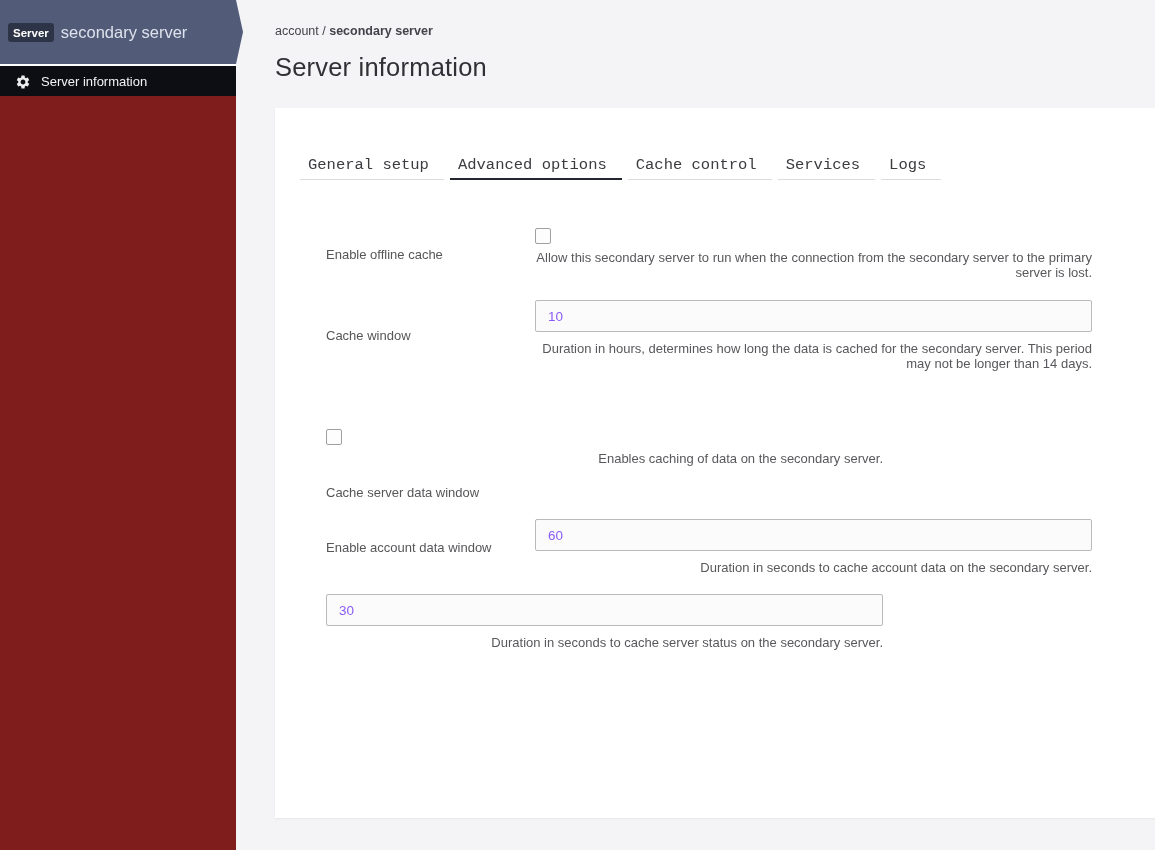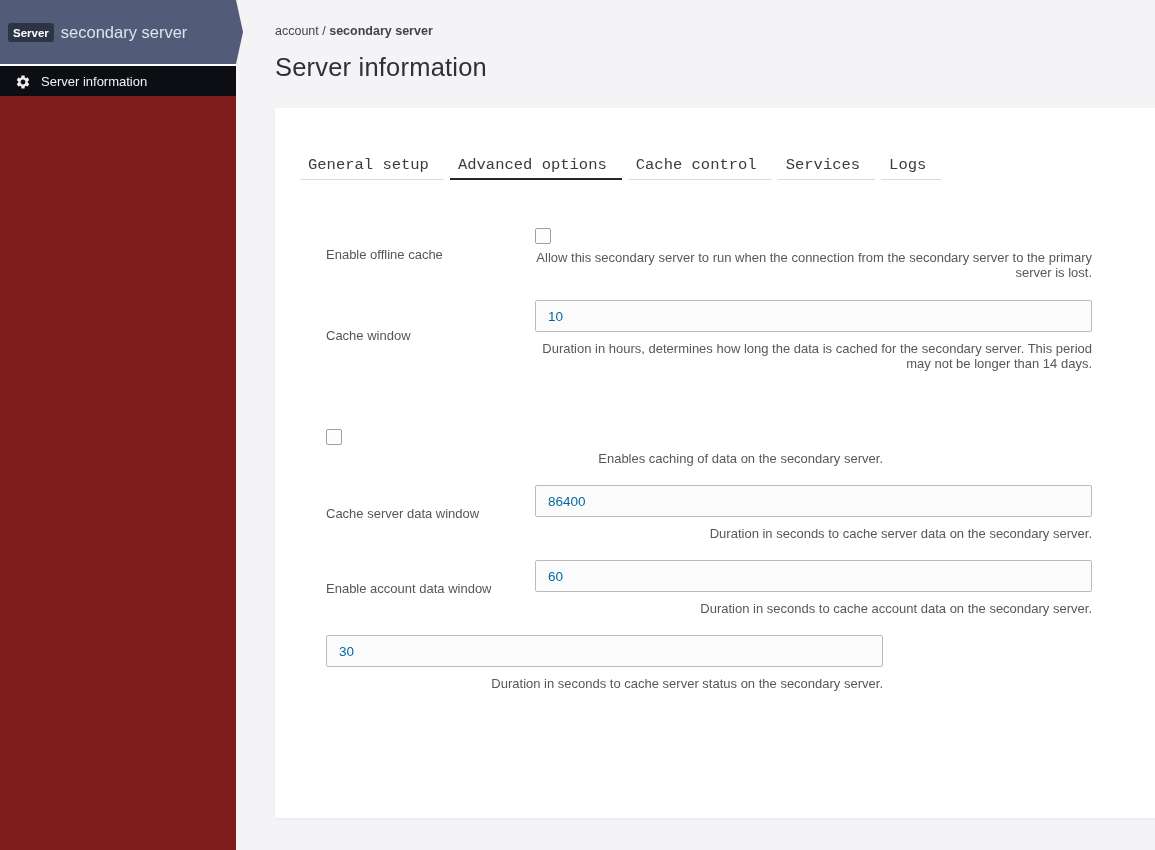--- a/index.html
+++ b/index.html
@@ -78,21 +78,21 @@
   }
   .row-control { width: 557px; }
   .checkbox {
     appearance: none; -webkit-appearance: none; display: block;
     width: 16px; height: 16px; border: 1px solid #9fa0a3; border-radius: 2px;
     background: #fdfdfd; cursor: pointer; margin: 0 0 6px 0;
   }
   .text-input {
     display: block; width: 557px; height: 32px; border: 1px solid #b9babd;
     border-radius: 2px; background: #fbfbfc; font-family: "Liberation Sans", sans-serif;
-    font-size: 13.5px; color: #0369a1; padding: 0 12px; outline: none;
+    font-size: 13.5px; color: #8b5cf6; padding: 0 12px; outline: none;
     margin-bottom: 9px;
   }
   .help-text { font-size: 13px; color: #58585c; line-height: 15px; text-align: right; }
 </style>
 </head>
 <body>
 
 <aside class="sidebar">
   <div class="sidebar-header">
     <span class="server-badge">Server</span>
@@ -142,24 +142,20 @@
 
       <div class="form-row group-start">
         <div class="row-control">
           <input type="checkbox" class="checkbox" style="">
           <div class="help-text">Enables caching of data on the secondary server.</div>
         </div>
       </div>
 
       <div class="form-row">
         <div class="row-label">Cache server data window</div>
-        <div class="row-control">
-          <input type="text" class="text-input" value="86400" style="">
-          <div class="help-text">Duration in seconds to cache server data on the secondary server.</div>
-        </div>
       </div>
 
       <div class="form-row">
         <div class="row-label">Enable account data window</div>
         <div class="row-control">
           <input type="text" class="text-input" value="60" style="">
           <div class="help-text">Duration in seconds to cache account data on the secondary server.</div>
         </div>
       </div>
 

